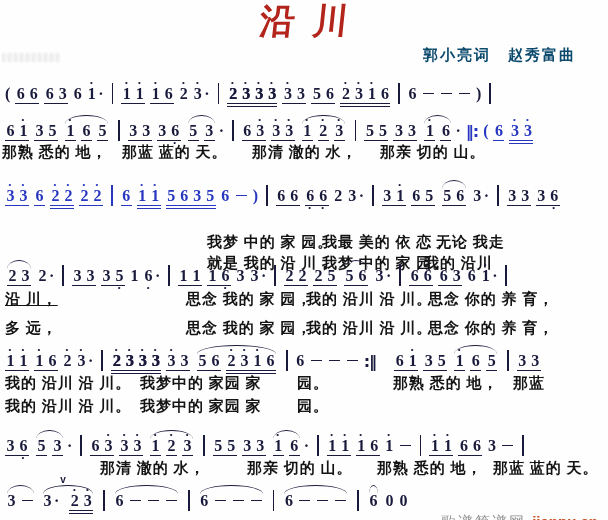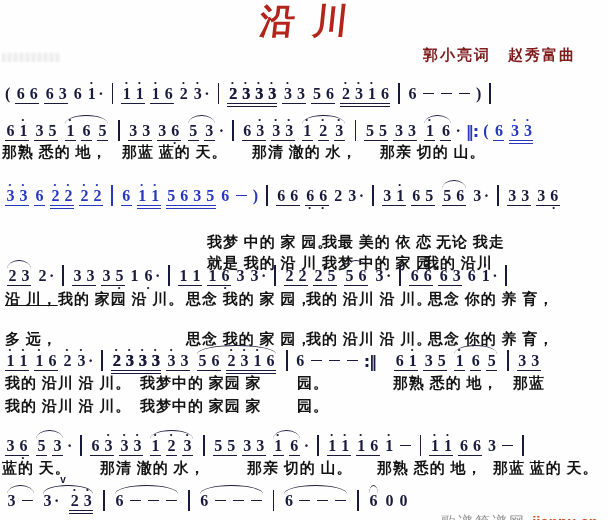--- a/index.html
+++ b/index.html
@@ -16,21 +16,21 @@
     filter:blur(1px);
   }
   .title{
     position:absolute;top:-2px;left:0;right:0;margin:0;text-align:center;
     color:var(--red);
     font:bold 35px "Liberation Serif", serif;
     letter-spacing:18px;text-indent:18px;
     transform:skewX(-6deg);
   }
   .credits{
-    position:absolute;top:46px;right:32px;color:#7f1d1d;
+    position:absolute;top:46px;right:32px;color:#0c4a6e;
     font:bold 15px "Liberation Serif", serif;letter-spacing:2px;white-space:pre;
   }
   
   .sys{
     position:absolute;left:5px;height:30px;color:var(--ink);
     display:flex;align-items:flex-start;gap:5px;white-space:nowrap;
   }
   .note{display:inline-flex;flex-direction:column;align-items:center;min-width:9px}
   .note .a,.note .b{height:6px;font-size:8px;line-height:6px;letter-spacing:1px}
   .note .b{display:flex;align-items:flex-end;line-height:4px}
@@ -814,26 +814,25 @@
         <span class="note">
           <span class="a">•</span>
           <span class="d">1</span>
           <span class="b"></span>
         </span>
         <span class="aug">·</span>
         <span class="bar"></span>
       </div>
       <div class="lyr" style="top: 290px;">
         <span style="left: 5px; text-decoration: underline;">沿 川，</span>
-        <span style="left: 58px;">我的 家园 沿 川。</span>
         <span style="left: 186px;">思念 我的 家 园，</span>
         <span style="left: 306px;">我的 沿川 沿 川。</span>
         <span style="left: 428px;">思念 你的 养 育，</span>
       </div>
-      <div class="lyr" style="top: 330px; text-align: right;">
+      <div class="lyr" style="top: 319px; text-align: right;">
         <span style="left: 5px;">多 远，</span>
         <span style="left: 186px;">思念 我的 家 园，</span>
         <span style="left: 306px;">我的 沿川 沿 川。</span>
         <span style="left: 428px;">思念 你的 养 育，</span>
       </div>
       <div class="sys" style="top: 347px;">
         <span class="bm u1">
           <span class="note">
             <span class="a">•</span>
             <span class="d">1</span>
@@ -1201,21 +1200,20 @@
         </span>
         <span class="note">
           <span class="a"></span>
           <span class="d">3</span>
           <span class="b"></span>
         </span>
         <span class="dash"></span>
         <span class="bar"></span>
       </div>
       <div class="lyr" style="top: 459px;">
-        <span style="left: 2px;">蓝的 天。</span>
         <span style="left: 100px;">那清 澈的 水，</span>
         <span style="left: 247px;">那亲 切的 山。</span>
         <span style="left: 377px;">那熟 悉的 地，</span>
         <span style="left: 493px;">那蓝 蓝的 天。</span>
       </div>
       <div class="sys" style="top: 487px;">
         <span class="sl">
           <span class="note">
             <span class="a"></span>
             <span class="d">3</span>

